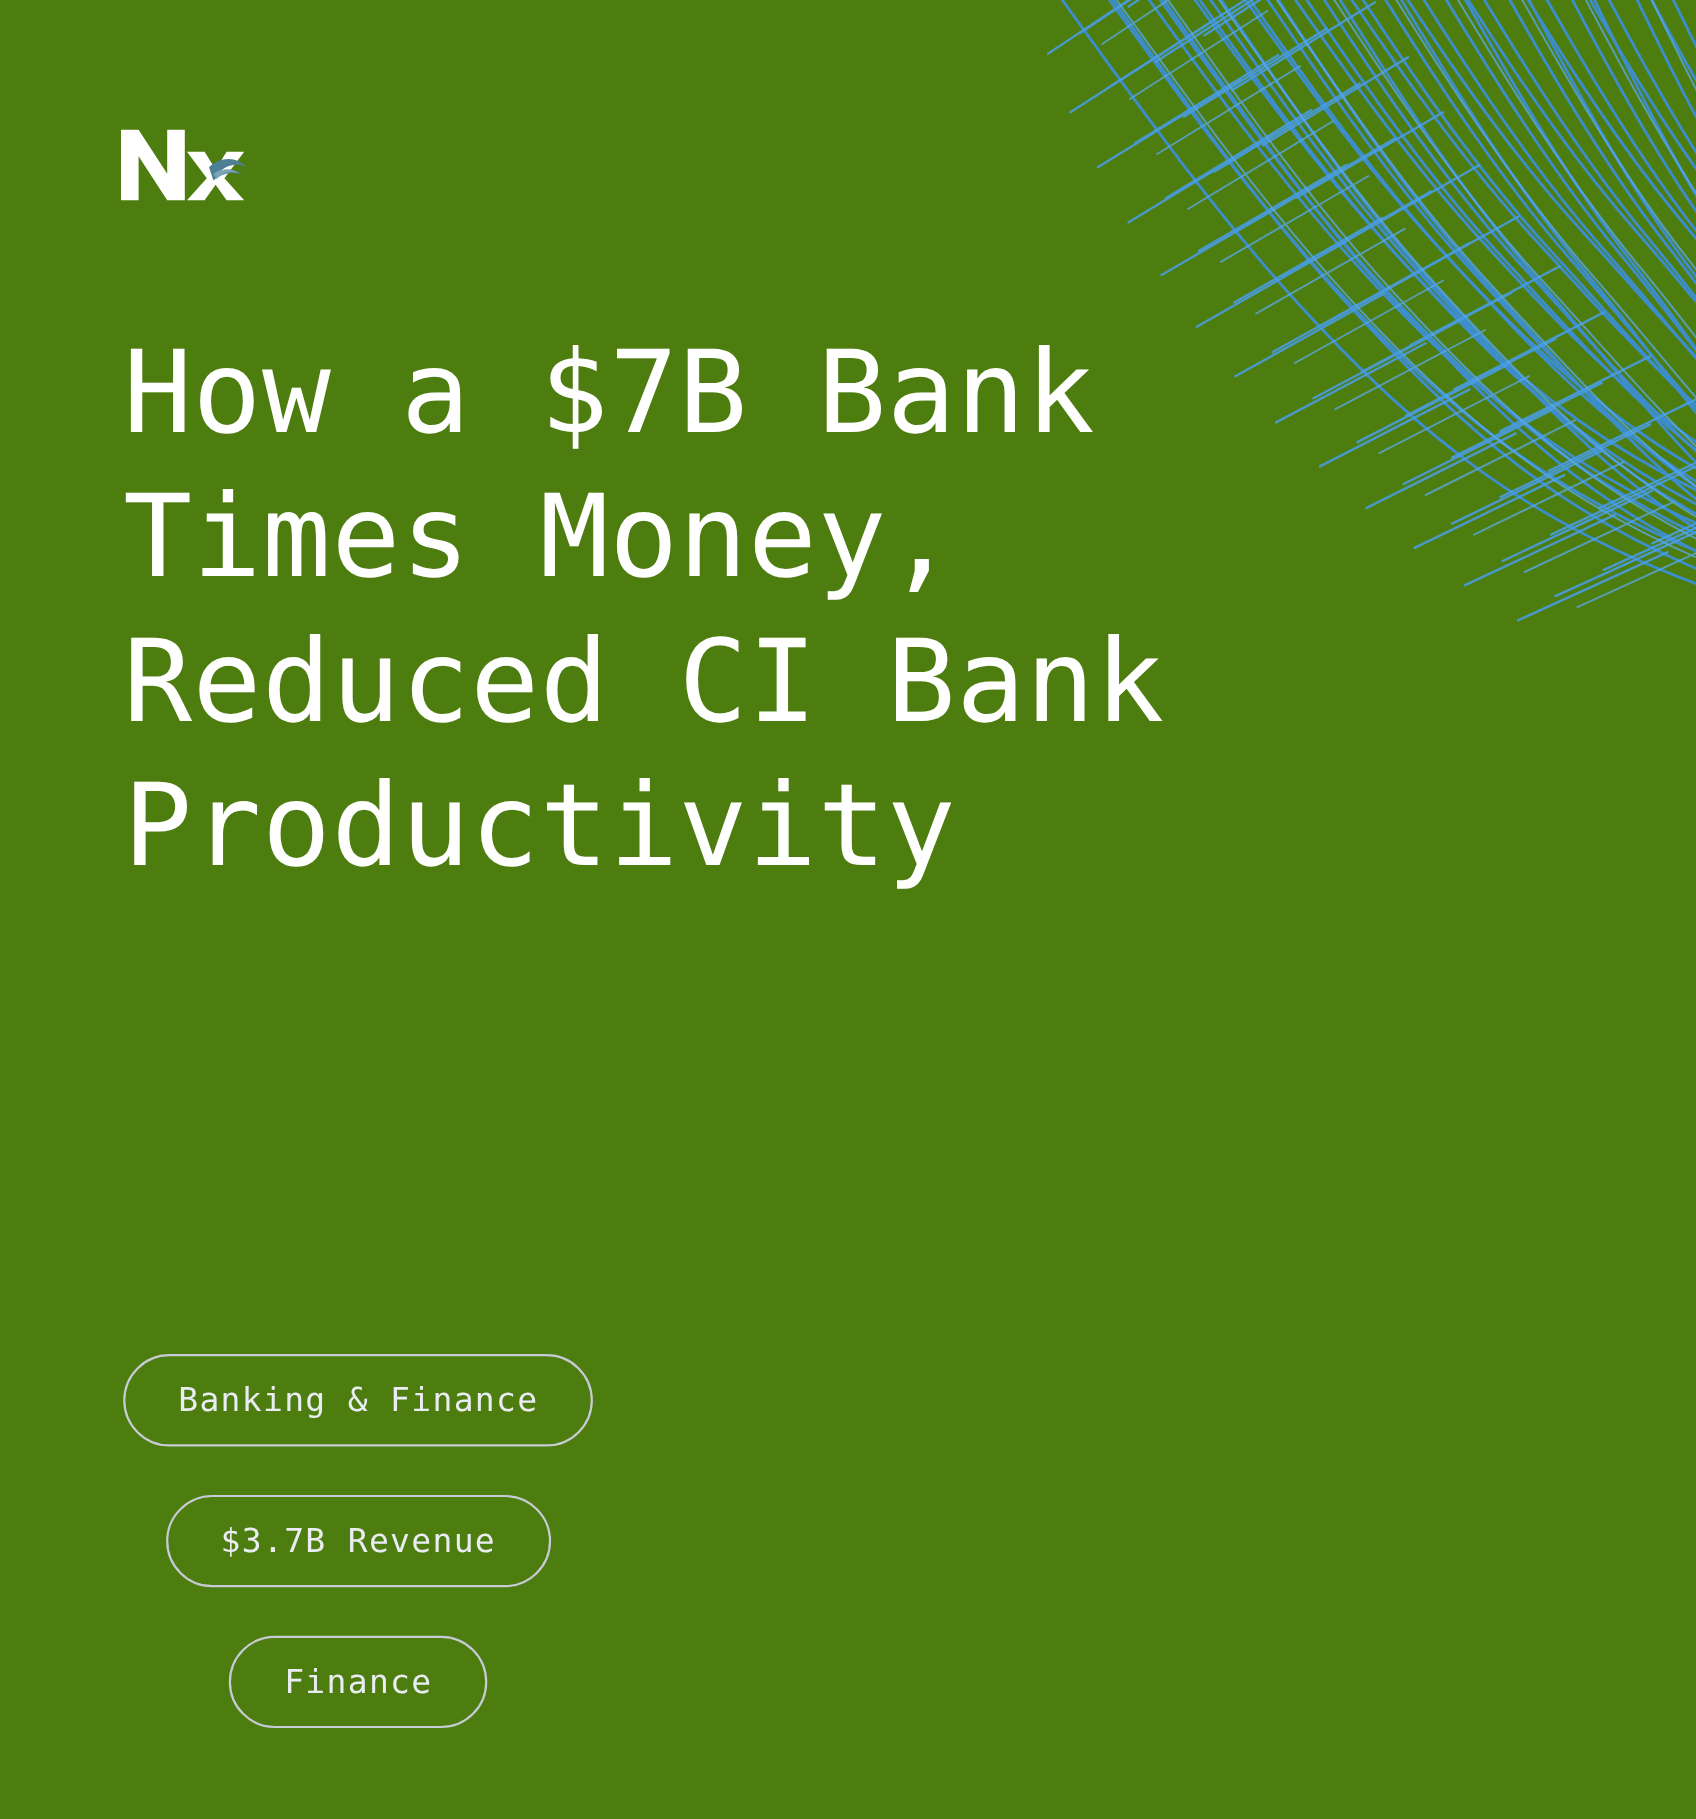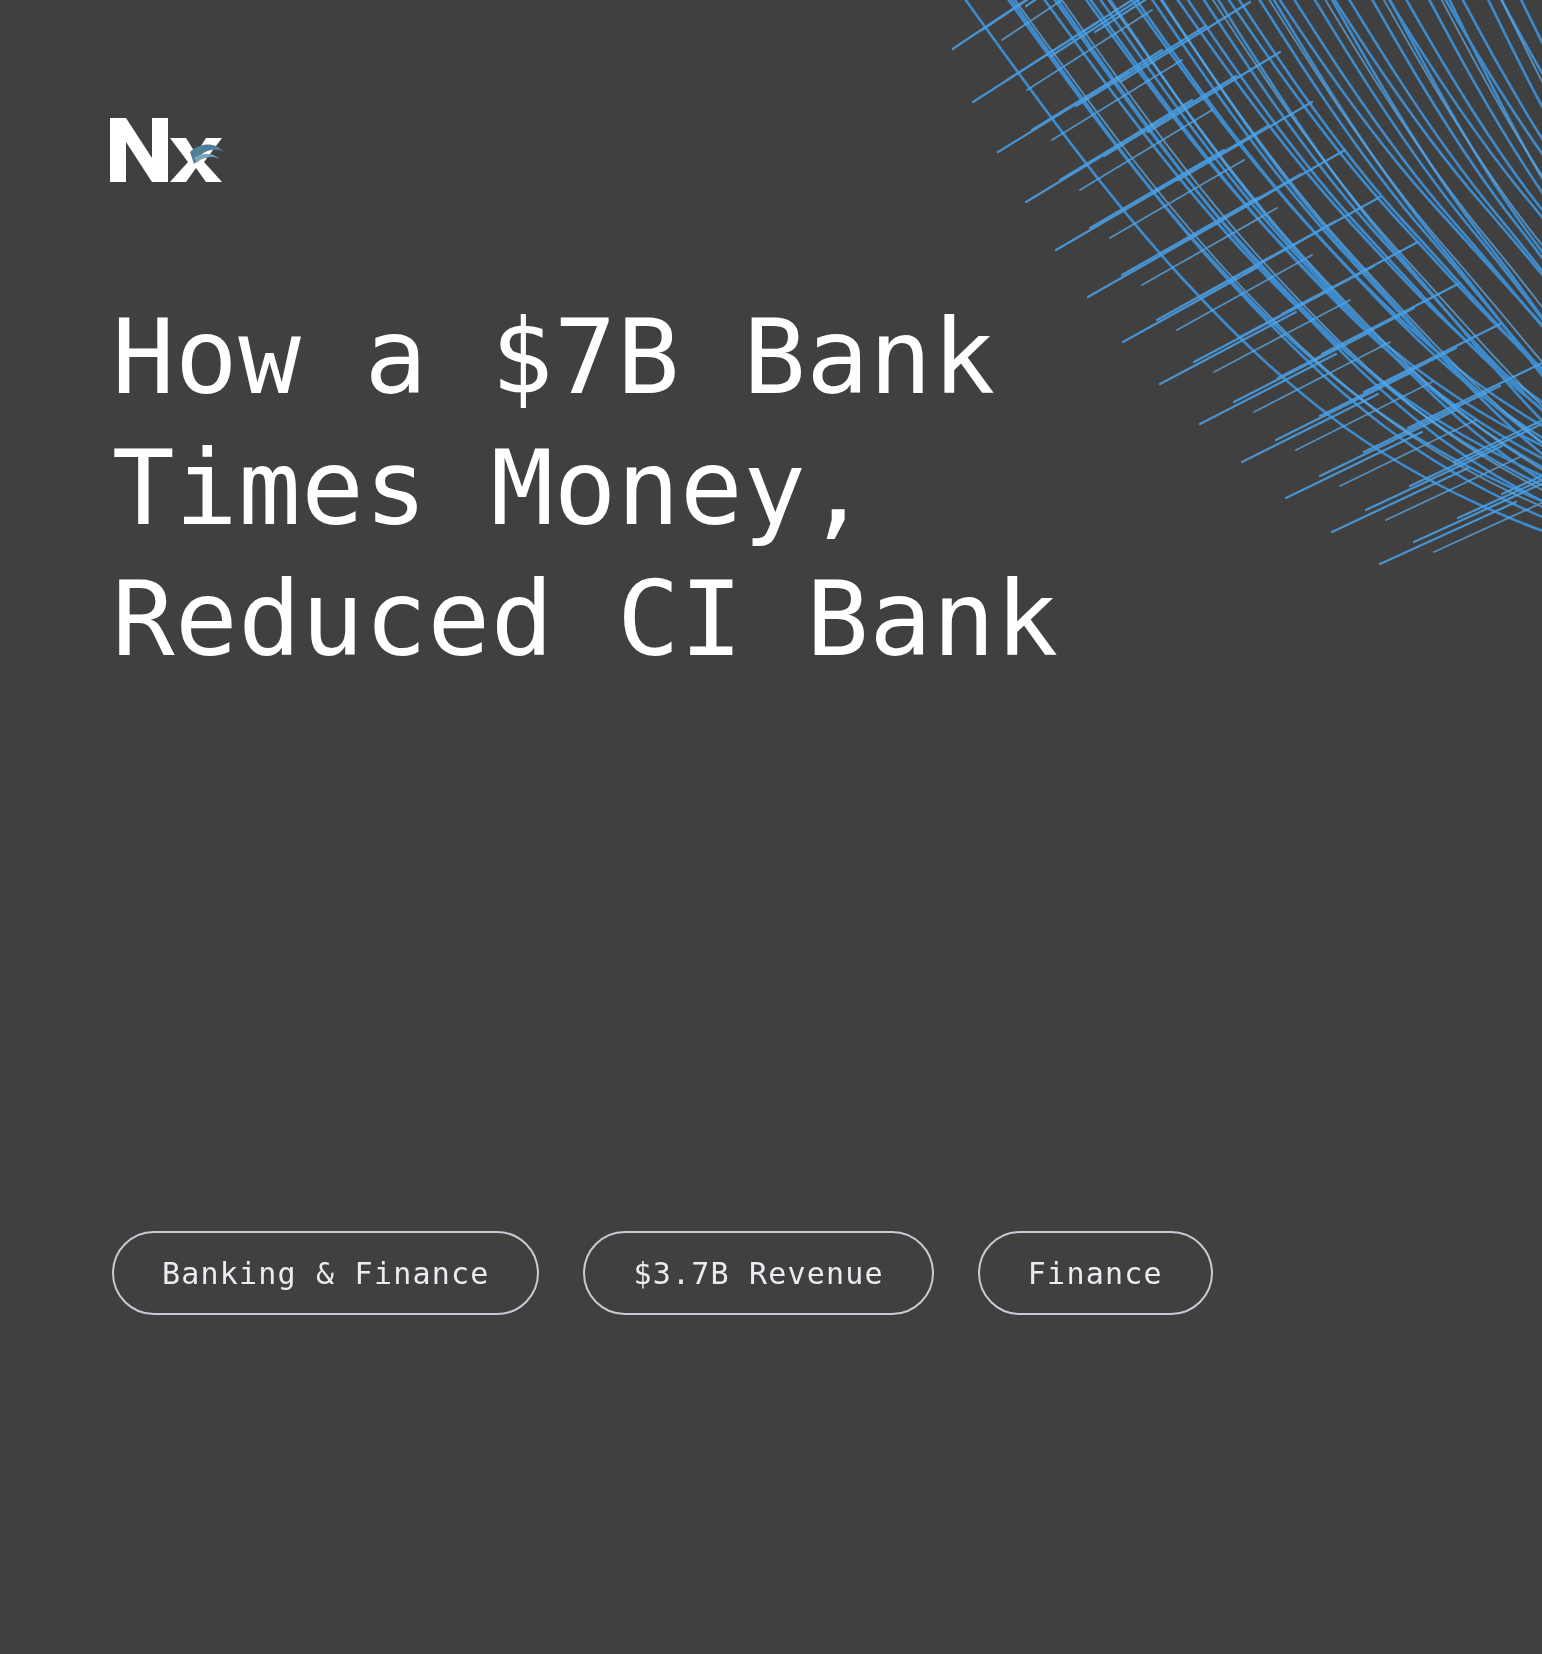--- a/index.html
+++ b/index.html
@@ -12,21 +12,21 @@
     width: 1542px;
     height: 1654px;
     overflow: hidden;
     font-family: "DejaVu Sans Mono", monospace;
   }
 
   #card {
     position: relative;
     width: 1542px;
     height: 1654px;
-    background: #404040;
+    background: #4d7c0f;
     overflow: hidden;
   }
 
   
   #mesh-decoration {
     position: absolute;
     top: -40px;
     right: -30px;
     width: 620px;
     height: 620px;
@@ -64,21 +64,21 @@
     font-weight: 400;
     white-space: pre;
   }
 
   
   #pill-row {
     position: absolute;
     left: 112px;
     top: 1231px;
     display: flex;
-    flex-direction: row;
+    flex-direction: column;
     align-items: center;
     gap: 44px;
   }
   .pill {
     border: 2px solid #c6cbd4;
     border-radius: 999px;
     height: 84px;
     display: flex;
     align-items: center;
     justify-content: center;
@@ -162,20 +162,21 @@
 
       <path d="M82 40 C 92 30, 108 30, 116 40 C 110 36, 98 37, 92 44 C 99 41, 108 42, 112 47 C 104 43, 92 46, 86 52 Z" fill="#4e7f96"></path>
       <path d="M86 46 C 94 40, 104 41, 110 46 C 103 43, 94 45, 89 51 Z" fill="#7fa7b8" opacity="0.9"></path>
     </svg>
   </div>
 
   <h1 id="headline" style="margin:0;">
     <div class="headline-line">How a $7B Bank</div>
     <div class="headline-line">Times Money,</div>
     <div class="headline-line">Reduced CI Bank</div>
+    <div class="headline-line">Productivity</div>
   </h1>
 
   <div id="pill-row">
     <div class="pill">
       <span class="pill-label">Banking &amp; Finance</span>
     </div>
     <div class="pill">
       <span class="pill-label">$3.7B Revenue</span>
     </div>
     <div class="pill">

